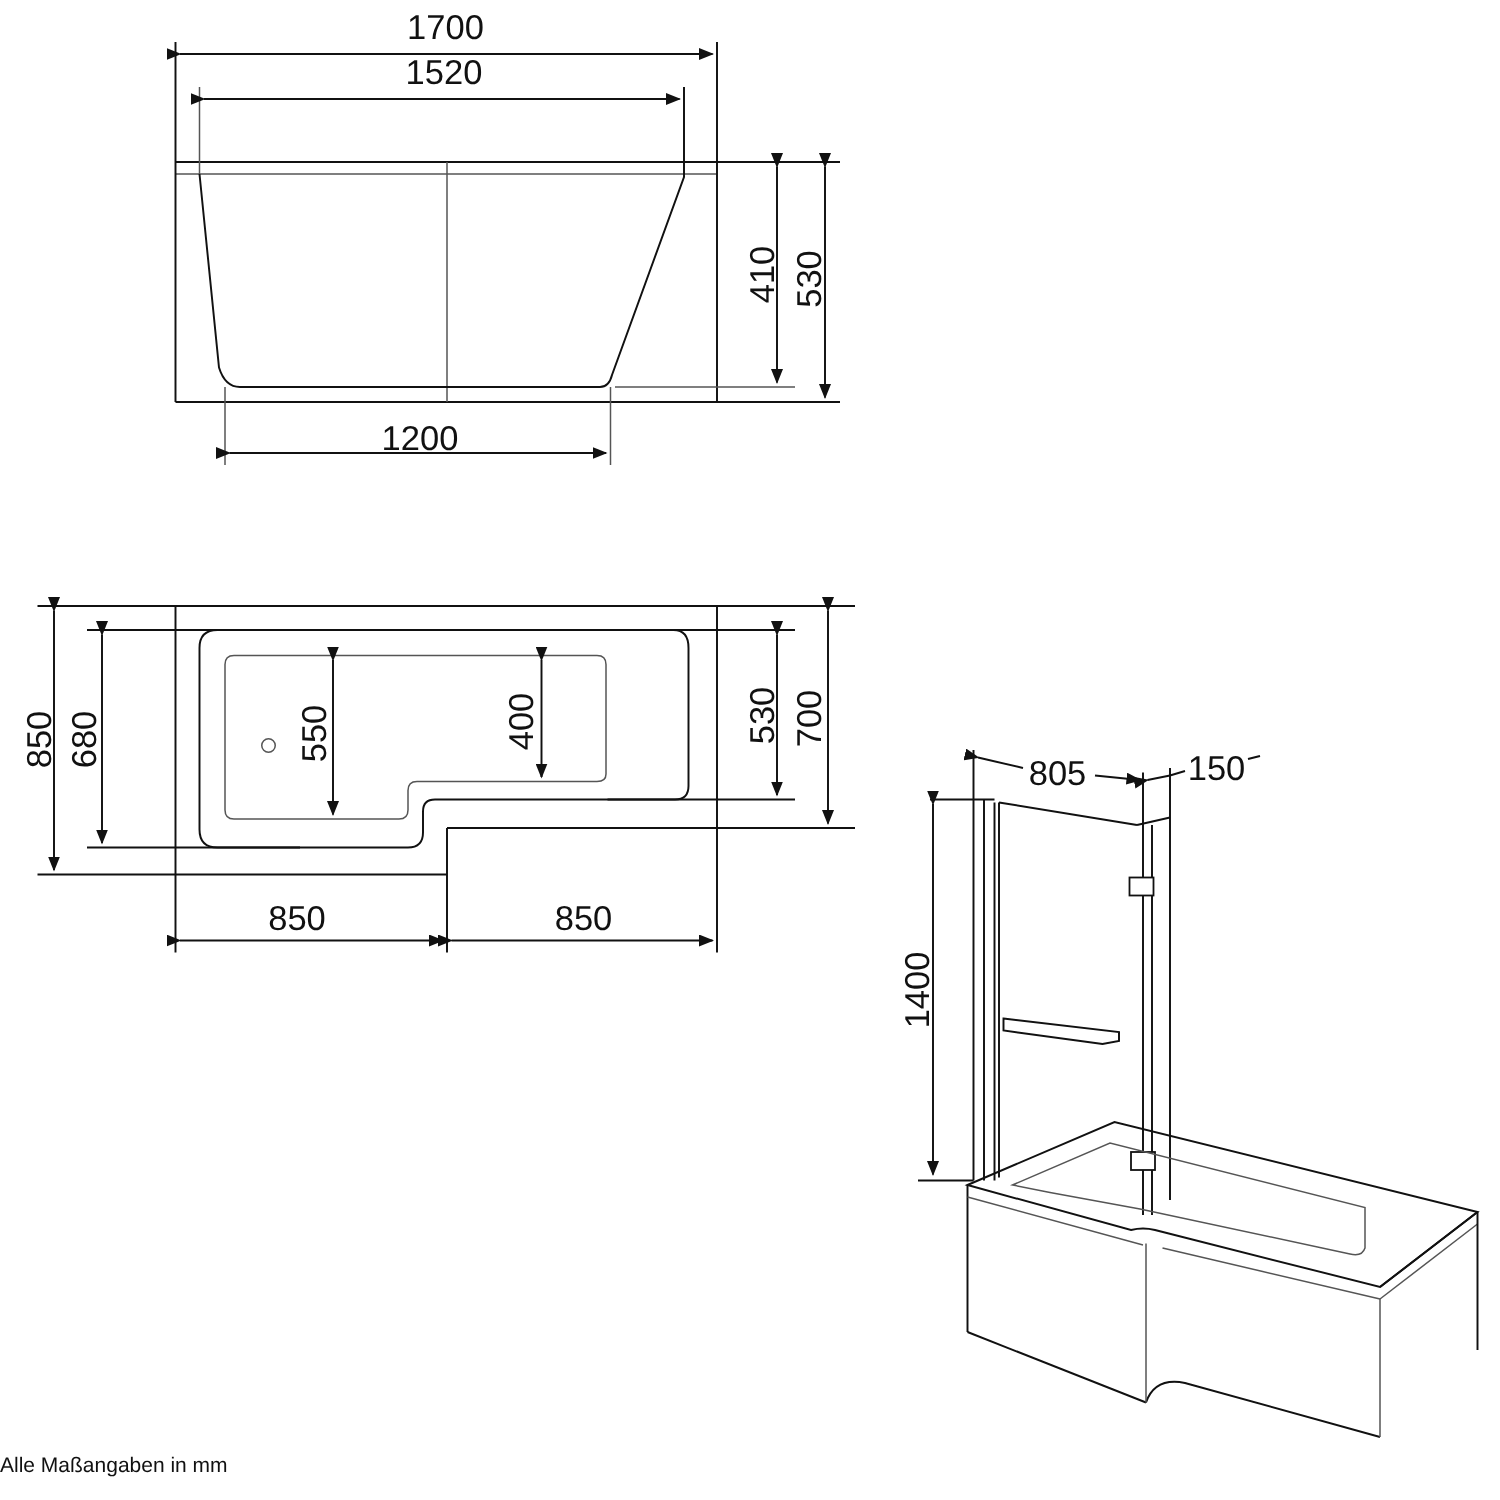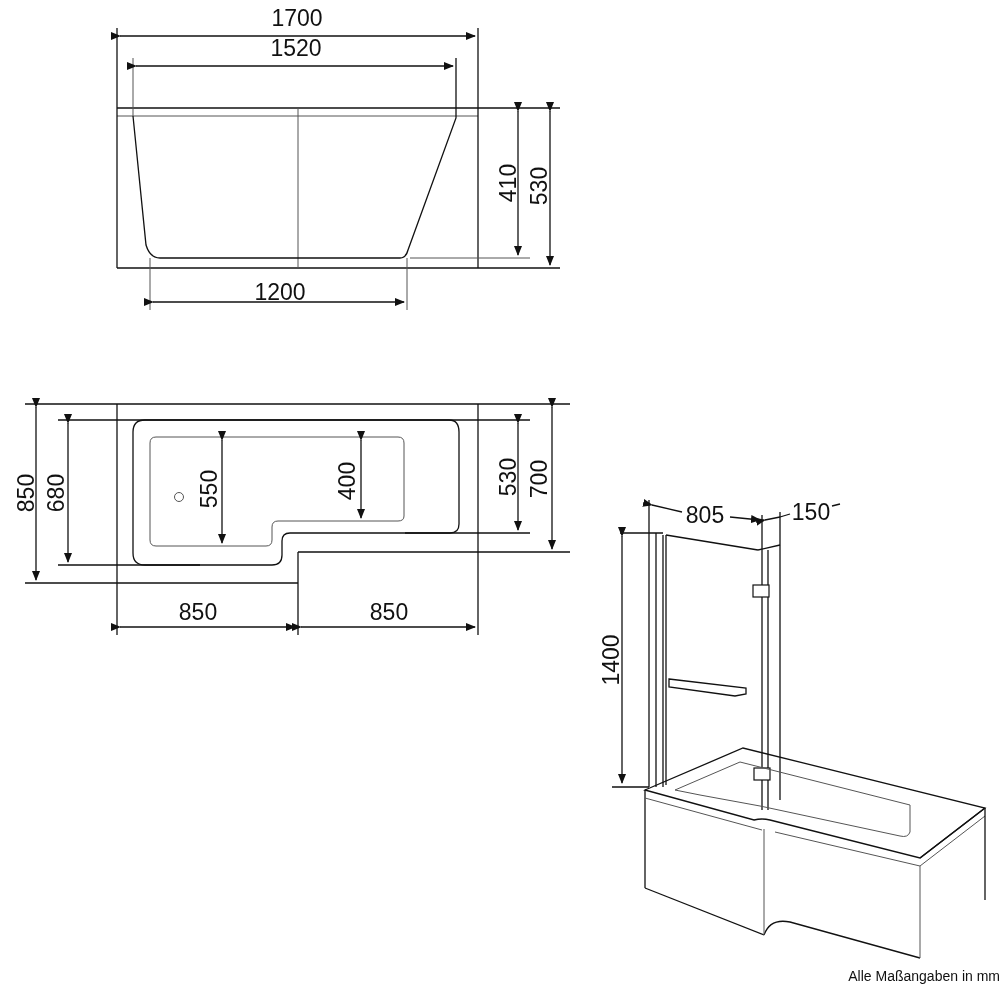--- a/index.html
+++ b/index.html
@@ -1,21 +1,21 @@
 <!DOCTYPE html>
 <html><head>
 <meta charset="utf-8">
 <style>
   html, body { margin:0; padding:0; background:#ffffff; }
   body { width:1000px; height:1000px; position:relative; overflow:hidden; font-family:"Liberation Sans", sans-serif; }
   svg { position:absolute; left:0; top:0; }
   .dim { font-family:"Liberation Sans", sans-serif; font-size:23px; fill:#111; }
   .ln { stroke:#111; stroke-width:1.3; fill:none; }
   .lt { stroke:#555; stroke-width:1; fill:none; }
-  .footer { position:absolute; left:0; width:1000px; top:968px; text-align:right; font-size:14px; color:#111; }
+  .footer { position:absolute; left:0; width:1000px; top:968px; text-align:left; font-size:14px; color:#111; }
 </style>
 </head>
 <body>
 
 <svg width="1000" height="1000" viewBox="0 0 1000 1000">
   <defs>
     <marker id="ar" markerWidth="10" markerHeight="8" refX="9" refY="4" orient="auto" markerUnits="userSpaceOnUse">
       <path d="M0,0 L10,4 L0,8 z" fill="#111"></path>
     </marker>
   </defs>

